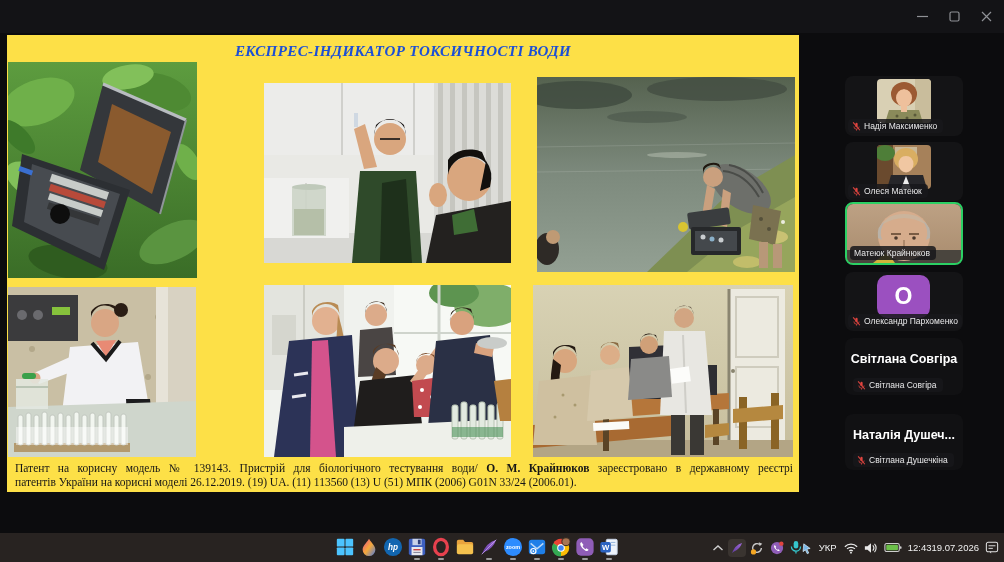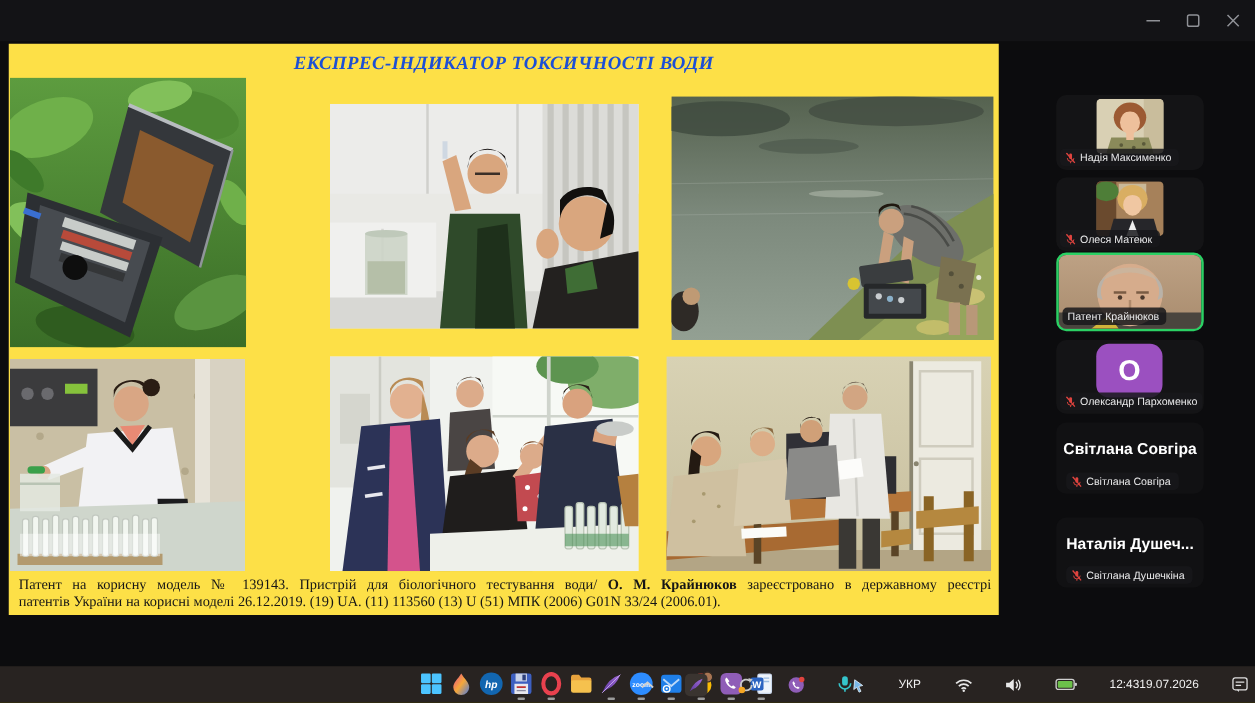--- a/index.html
+++ b/index.html
@@ -54,21 +54,21 @@
   .pill.centered { left:8px; }
   .pill svg { flex:0 0 auto; display:block; }
 
   
   .taskbar { position:absolute; left:0; top:533px; width:1004px; height:29px; background:#282321; }
   .apps { position:absolute; left:333px; top:1px; display:flex; gap:0; }
   .app { position:relative; width:24px; height:26px; display:flex; align-items:center; justify-content:center;
     background:transparent; border:none; cursor:pointer; }
   .app svg { display:block; }
   .run-dash { position:absolute; left:9px; bottom:0px; width:6px; height:2px; border-radius:1px; background:#9a9a9a; }
-  .tray { position:absolute; right:3px; top:0; height:29px; display:flex; align-items:center; gap:22px; }
+  .tray { position:absolute; right:3px; top:0; height:29px; display:flex; align-items:center; gap:2px; }
   .tray-btn { position:relative; background:transparent; border:none; color:#e6e6e6; display:flex; align-items:center; justify-content:center; cursor:pointer; padding:2px; }
   .tray-btn.hl { background:#3a3430; border-radius:4px; }
   .lang { font-size:9.5px; color:#f0f0f0; padding:0 3px; }
   .clock { text-align:left; color:#f0f0f0; font-size:9.5px; line-height:11px; padding:0 2px; }
 </style>
 </head>
 <body>
 
 <div class="screen">
 
@@ -472,21 +472,21 @@
           <path d="M36 20 q21 -12 42 0 q-4 -10 -21 -10 q-17 0 -21 10 Z" fill="#cbb49c"></path>
           <line x1="44" y1="30" x2="54" y2="30" stroke="#7a5c44" stroke-width="2"></line>
           <line x1="62" y1="30" x2="72" y2="30" stroke="#7a5c44" stroke-width="2"></line>
           <circle cx="49" cy="34" r="1.8" fill="#4a382c"></circle>
             <circle cx="67" cy="34" r="1.8" fill="#4a382c"></circle>
           <line x1="57" y1="36" x2="57" y2="44" stroke="#b08a6c" stroke-width="2"></line>
           <path d="M50 50 q7 3 14 0" stroke="#8a6a52" stroke-width="2" fill="none"></path>
         </svg>
       </div>
       <div class="pill">
-        <span>Патент Крайнюков</span>
+        <span>Матеюк Крайнюков</span>
       </div>
     </div>
 
     <div class="tile t4">
       <div class="avatar-box" style="background:#9b50c0;">
         <span>О</span>
       </div>
       <div class="pill">
         <svg width="9" height="9" viewBox="0 0 12 12">
           <rect x="4.5" y="1" width="3" height="6" rx="1.5" fill="#e0443f"></rect>

